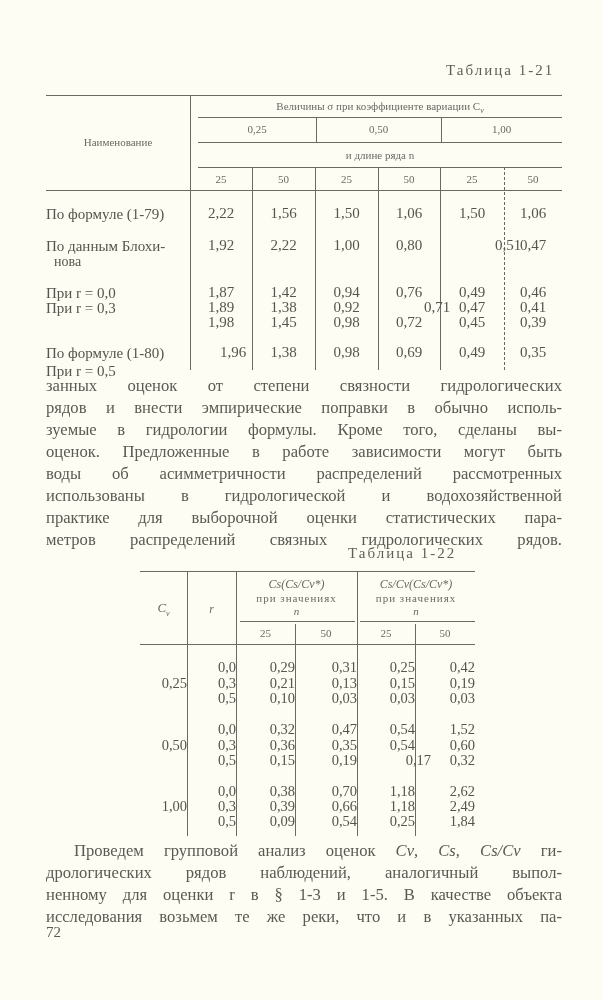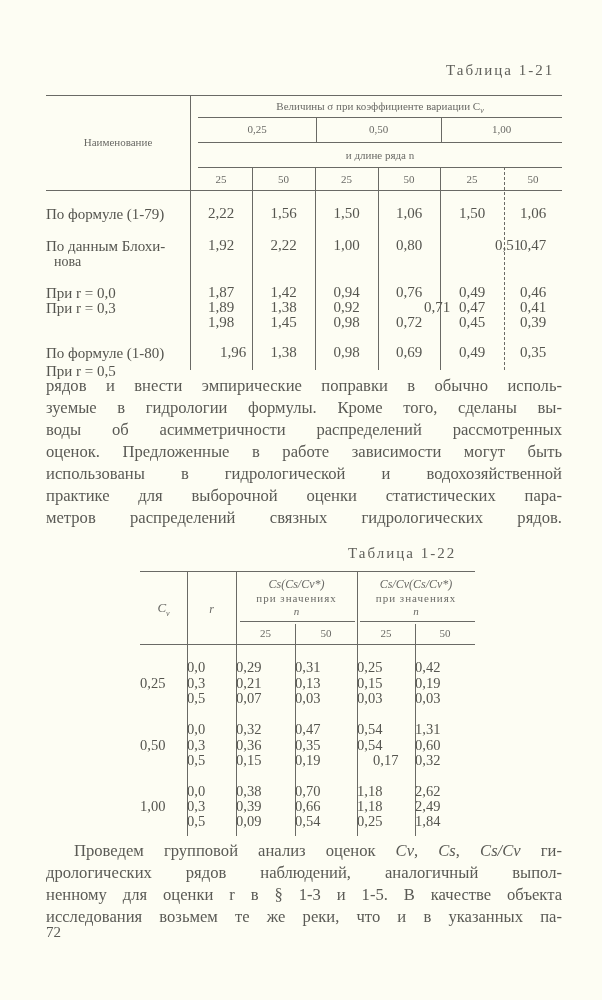--- a/index.html
+++ b/index.html
@@ -13,21 +13,21 @@
   .caption { font-size:15px; letter-spacing:2px; color:#5f5f5a; }
   .hline { position:absolute; height:0; border-top:1.3px solid #6a6a65; }
   .vline { position:absolute; width:0; border-left:1.2px solid #6a6a65; }
   .hdr { font-size:11px; color:#6a6a66; text-align:center; position:absolute; }
   .cell { position:absolute; font-size:15px; text-align:center; color:#55554f; }
   .label { position:absolute; font-size:15px; color:#55554f; line-height:16px; }
   .para { position:absolute; left:46px; width:516px; font-size:16.6px; line-height:22px; text-align:justify; color:#5a5a55; }
   .para .ln { display:block; text-align:justify; text-align-last:justify; white-space:nowrap; }
   .para .ln.last { text-align-last:justify; }
   .it { font-style:italic; }
-  .t2cell { position:absolute; font-size:14.5px; text-align:left; color:#55554f; line-height:17px; }
+  .t2cell { position:absolute; font-size:14.5px; text-align:right; color:#55554f; line-height:17px; }
   .pagenum { position:absolute; left:46px; top:924px; font-size:15px; color:#5a5a55; }
 </style>
 </head>
 <body>
 
 <div class="abs caption" style="left:446px; top:62px;">Таблица 1-21</div>
 
 <div>
 
   <div class="hline" style="left:46px; width:516px; top:95px;"></div>
@@ -105,24 +105,25 @@
 
   <div class="cell" style="left:190px; width:62px; top:344px;margin-left:12px;">1,96</div>
   <div class="cell" style="left:252px; width:63px; top:344px;">1,38</div>
   <div class="cell" style="left:315px; width:63px; top:344px;">0,98</div>
   <div class="cell" style="left:378px; width:62px; top:344px;">0,69</div>
   <div class="cell" style="left:440px; width:64px; top:344px;">0,49</div>
   <div class="cell" style="left:504px; width:58px; top:344px;">0,35</div>
 </div>
 
 <div class="para" style="top:375px;">
+  <span class="ln">занных оценок от степени связности гидрологических</span>
   <span class="ln">рядов и внести эмпирические поправки в обычно исполь-</span>
   <span class="ln">зуемые в гидрологии формулы. Кроме того, сделаны вы-</span>
+  <span class="ln">оценок. Предложенные в работе зависимости могут быть</span>
   <span class="ln">воды об асимметричности распределений рассмотренных</span>
-  <span class="ln">оценок. Предложенные в работе зависимости могут быть</span>
   <span class="ln">использованы в гидрологической и водохозяйственной</span>
   <span class="ln">практике для выборочной оценки статистических пара-</span>
   <span class="ln last">метров распределений связных гидрологических рядов.</span>
 </div>
 
 <div class="abs caption" style="left:348px; top:545px;">Таблица 1-22</div>
 
 <div>
   <div class="hline" style="left:140px; width:335px; top:571px;"></div>
   <div class="hline" style="left:240px; width:115px; top:621px;"></div>
@@ -158,33 +159,33 @@
   <div class="t2cell" style="left:187px; width:49px; top:675px;">0,3</div>
   <div class="t2cell" style="left:187px; width:49px; top:690px;">0,5</div>
   <div class="t2cell" style="left:236px; width:59px; top:659px;">0,29</div>
   <div class="t2cell" style="left:295px; width:62px; top:659px;">0,31</div>
   <div class="t2cell" style="left:357px; width:58px; top:659px;">0,25</div>
   <div class="t2cell" style="left:415px; width:60px; top:659px;">0,42</div>
   <div class="t2cell" style="left:236px; width:59px; top:675px;">0,21</div>
   <div class="t2cell" style="left:295px; width:62px; top:675px;">0,13</div>
   <div class="t2cell" style="left:357px; width:58px; top:675px;">0,15</div>
   <div class="t2cell" style="left:415px; width:60px; top:675px;">0,19</div>
-  <div class="t2cell" style="left:236px; width:59px; top:690px;">0,07</div>
+  <div class="t2cell" style="left:236px; width:59px; top:690px;">0,10</div>
   <div class="t2cell" style="left:295px; width:62px; top:690px;">0,03</div>
   <div class="t2cell" style="left:357px; width:58px; top:690px;">0,03</div>
   <div class="t2cell" style="left:415px; width:60px; top:690px;">0,03</div>
 
   <div class="t2cell" style="left:140px; width:47px; top:737px;">0,50</div>
   <div class="t2cell" style="left:187px; width:49px; top:721px;">0,0</div>
   <div class="t2cell" style="left:187px; width:49px; top:737px;">0,3</div>
   <div class="t2cell" style="left:187px; width:49px; top:752px;">0,5</div>
   <div class="t2cell" style="left:236px; width:59px; top:721px;">0,32</div>
   <div class="t2cell" style="left:295px; width:62px; top:721px;">0,47</div>
   <div class="t2cell" style="left:357px; width:58px; top:721px;">0,54</div>
-  <div class="t2cell" style="left:415px; width:60px; top:721px;">1,31</div>
+  <div class="t2cell" style="left:415px; width:60px; top:721px;">1,52</div>
   <div class="t2cell" style="left:236px; width:59px; top:737px;">0,36</div>
   <div class="t2cell" style="left:295px; width:62px; top:737px;">0,35</div>
   <div class="t2cell" style="left:357px; width:58px; top:737px;">0,54</div>
   <div class="t2cell" style="left:415px; width:60px; top:737px;">0,60</div>
   <div class="t2cell" style="left:236px; width:59px; top:752px;">0,15</div>
   <div class="t2cell" style="left:295px; width:62px; top:752px;">0,19</div>
   <div class="t2cell" style="left:357px; width:58px; top:752px;padding-left:16px;">0,17</div>
   <div class="t2cell" style="left:415px; width:60px; top:752px;">0,32</div>
 
   <div class="t2cell" style="left:140px; width:47px; top:798px;">1,00</div>

